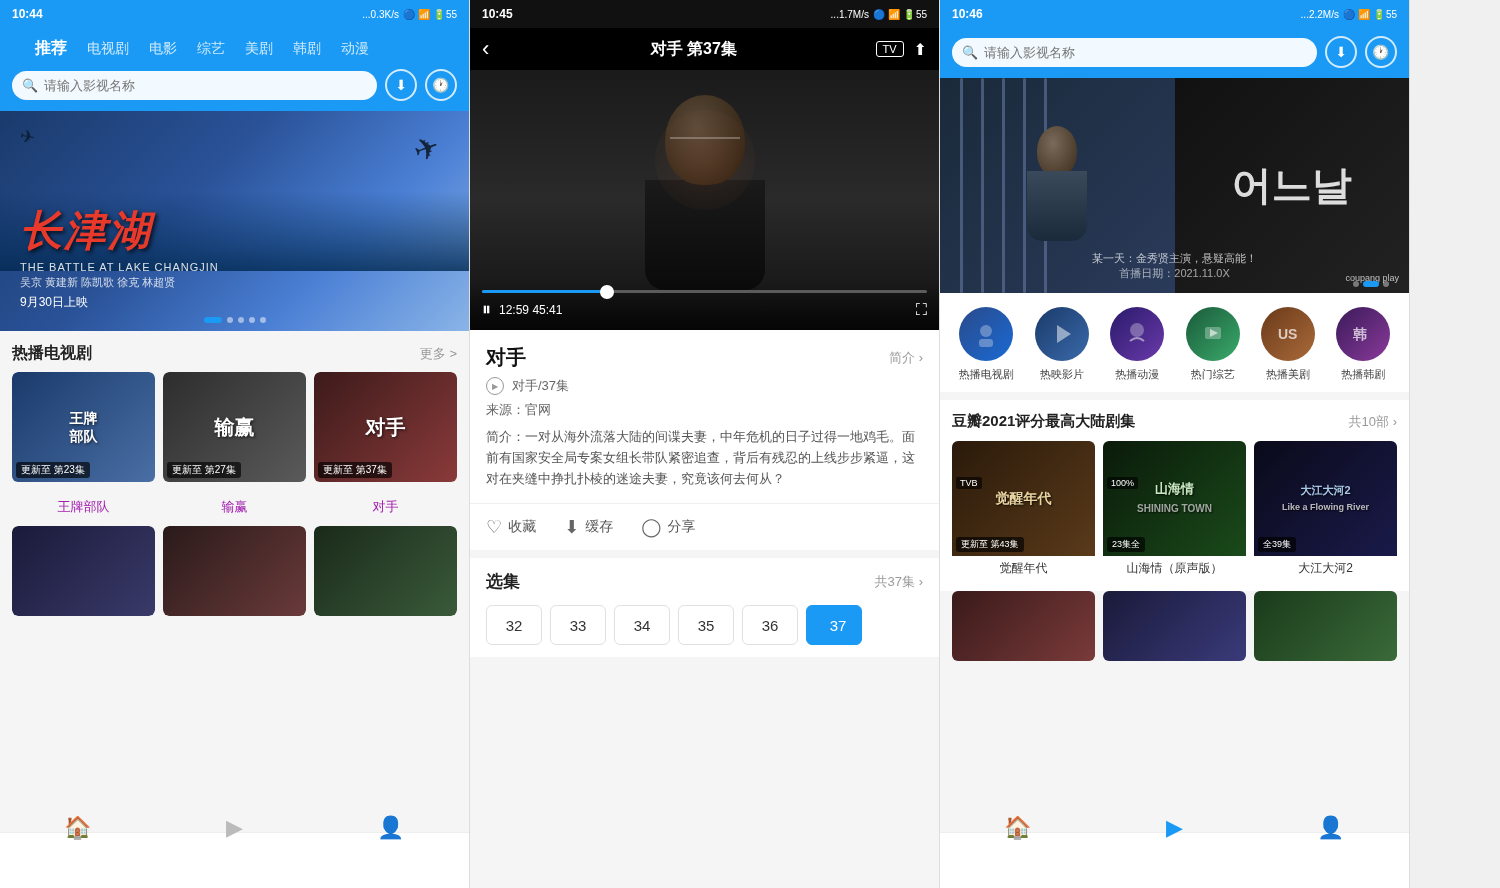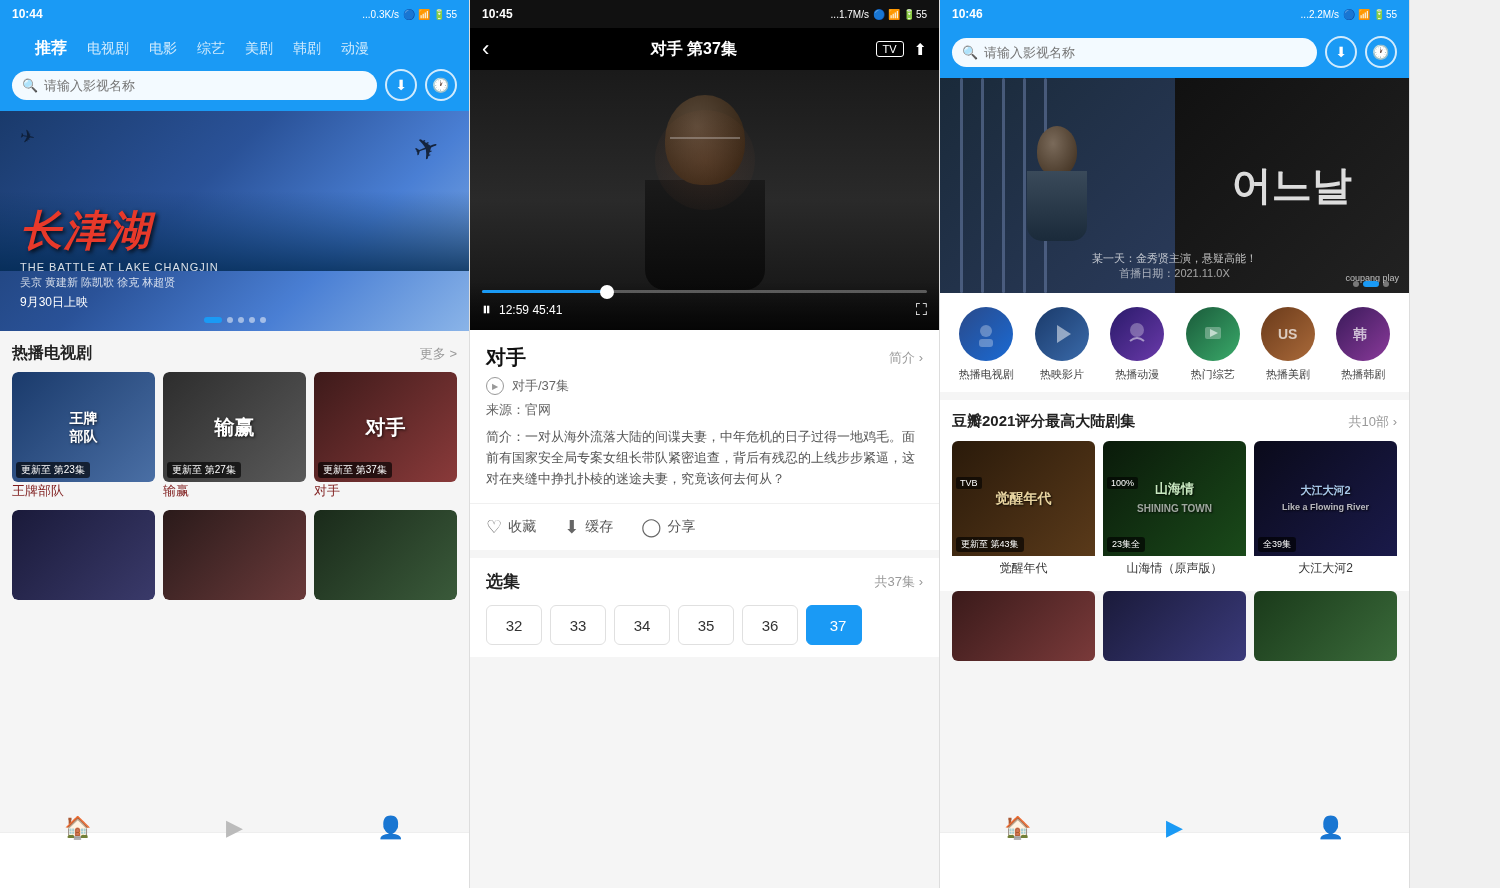--- a/index.html
+++ b/index.html
@@ -248,22 +248,23 @@
       bottom: 4px;
       left: 4px;
       background: rgba(0,0,0,0.65);
       color: #fff;
       font-size: 10px;
       padding: 1px 5px;
       border-radius: 3px;
     }
     .tv-card-name {
       font-size: 13px;
-      color: #7f1d1d;
-      padding: 0 0 2px;
+      color: #a21caf;
+      text-align: center;
+      padding: 16px 0 2px;
     }
 
     
     .tv-grid-row2 {
       display: grid;
       grid-template-columns: 1fr 1fr 1fr;
       gap: 8px;
       padding: 8px 12px;
     }
 

